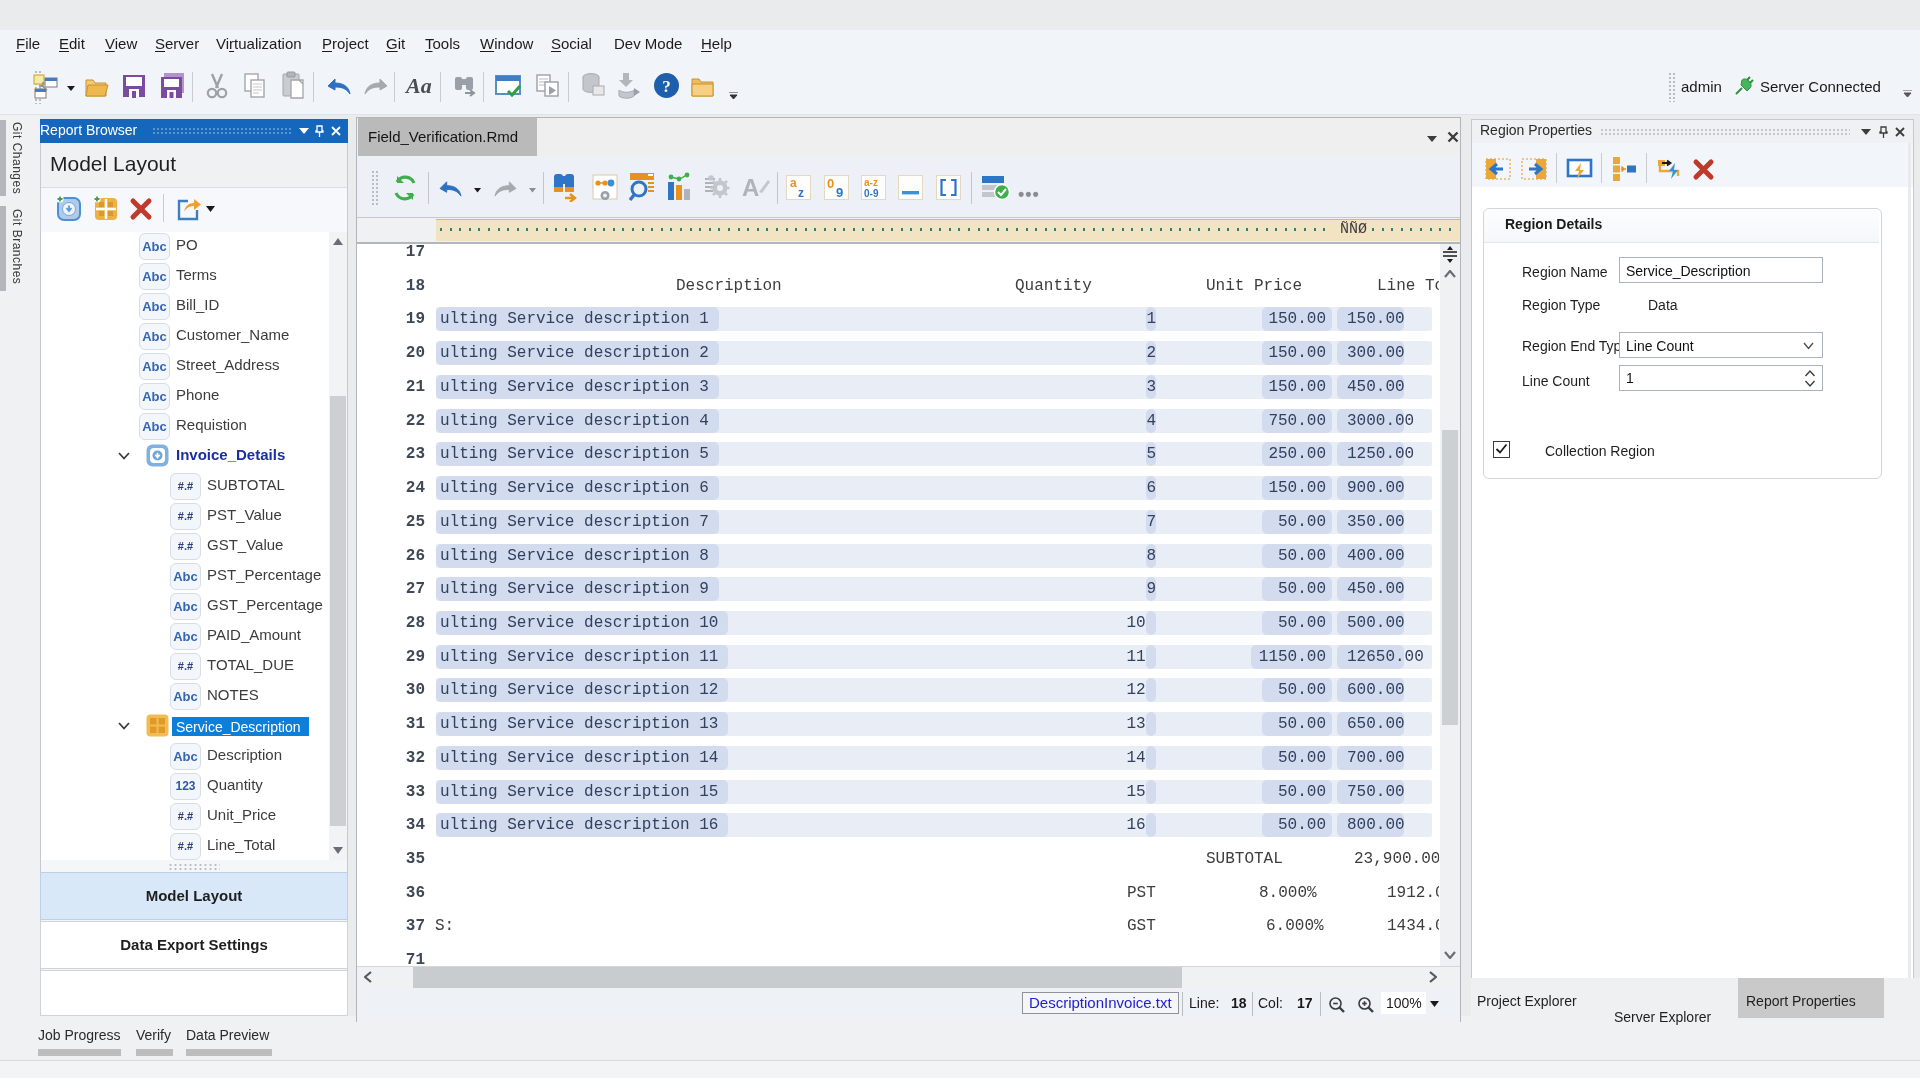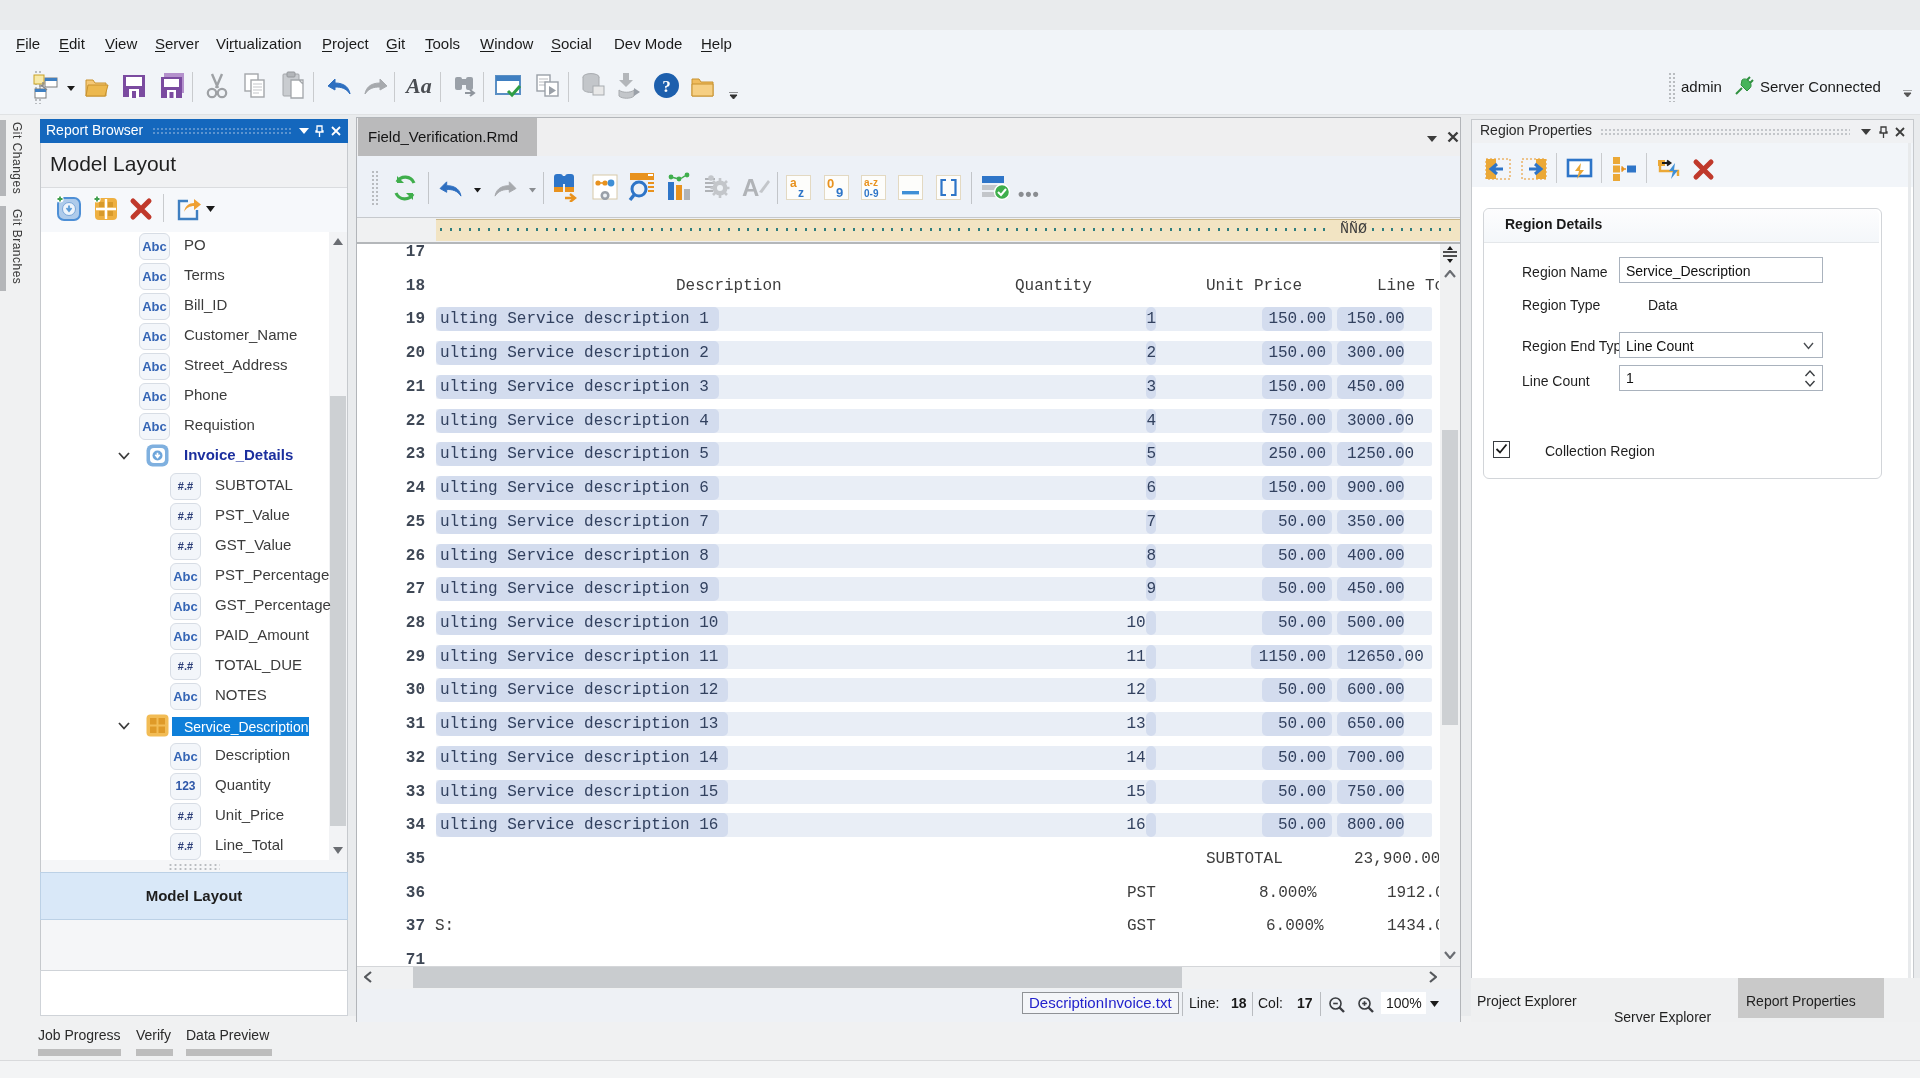--- a/index.html
+++ b/index.html
@@ -9,21 +9,21 @@
 .menubar .mi{position:absolute;top:0;height:28px;line-height:28px;font-size:15px;color:#1b1b1b;}
 .toolbar{left:0;top:58px;width:1920px;height:57px;background:#f1f4f8;border-bottom:1px solid #e0e2e4;box-sizing:border-box;}
 .tsep{position:absolute;top:72px;width:1px;height:30px;background:#c9cbce;}
 .grip{position:absolute;width:7px;background-image:radial-gradient(circle,#b9bcc0 1px,transparent 1.2px);background-size:4px 4px;}
 u{text-decoration-thickness:1px;text-underline-offset:2px;}
 .lt-row{position:absolute;left:42px;height:30px;width:284px;}
 .badge{position:absolute;top:2px;width:29px;height:25px;border:1px solid #d7dde5;border-radius:6px;background:#f3f6fa;text-align:center;font-weight:bold;color:#3565b5;}
 .badge.abc{font-size:13px;line-height:25px;}
 .badge.num{font-size:11px;line-height:25px;color:#2c3e78;}
 .badge.d123{font-size:12px;line-height:25px;color:#2e57a8;}
-.lt-label{position:absolute;top:5px;font-size:15px;color:#3c3c3c;white-space:pre;margin-left:8px;}
+.lt-label{position:absolute;top:5px;font-size:15px;color:#3c3c3c;white-space:pre;}
 .chev{position:absolute;width:12px;height:12px;}
 .ed-row{position:absolute;left:0;width:1083px;height:34px;font-family:"Liberation Mono",monospace;font-size:16px;}
 .ed-num{position:absolute;left:0;top:0;width:68px;text-align:right;color:#3f4856;line-height:24px;font-weight:bold;}
 .ed-band{position:absolute;left:79px;top:0;width:996px;height:24px;background:#e9eef6;border-radius:2px;}
 .ed-hl{position:absolute;top:0;height:24px;background:#d3dcee;border-radius:5px;}
 .ed-t{position:absolute;top:0;line-height:24px;white-space:pre;color:#32415f;}
 .ed-th{position:absolute;top:0;line-height:24px;white-space:pre;color:#3d3d3d;}
 .rp-label{position:absolute;font-size:14px;color:#1f1f1f;margin-left:28px;}
 .inp{position:absolute;left:1619px;width:204px;height:26px;border:1px solid #a9b2bd;background:#fff;box-sizing:border-box;font-size:13px;color:#111;}
 .btn3{position:absolute;left:40px;width:308px;height:48px;box-sizing:border-box;border:1px solid #cfd3d8;text-align:center;font-weight:bold;font-size:15px;color:#1e1e1e;line-height:46px;background:#fff;}
@@ -161,21 +161,21 @@
     <svg class="ab" style="left:1903px;top:90px" width="9" height="8" viewBox="0 0 9 8">
       <path d="M0 0 h9 M1 3 L8 3 L4.5 7 Z" stroke="#555" fill="#555" stroke-width="1"></path>
     </svg>
     <div class="ab" style="left:0;top:115px;width:40px;height:945px;background:#f0f1f2;"></div>
     <div class="ab" style="left:0;top:120px;width:6px;height:76px;background:#b4b6b9;"></div>
     <div class="ab" style="left:10px;top:122px;width:20px;font-size:12px;color:#3a3a3a;writing-mode:vertical-lr;letter-spacing:0.5px;">Git Changes</div>
     <div class="ab" style="left:0;top:206px;width:6px;height:85px;background:#b4b6b9;"></div>
     <div class="ab" style="left:10px;top:209px;width:20px;font-size:12px;color:#3a3a3a;writing-mode:vertical-lr;letter-spacing:0.5px;">Git Branches</div>
     <div class="ab" style="left:40px;top:119px;width:308px;height:897px;background:#f5f6f8;border:1px solid #c6c9cd;box-sizing:border-box;"></div>
     <div class="ab" style="left:40px;top:119px;width:308px;height:24px;background:#1467bd;"></div>
-    <div class="ab" style="left:46px;top:122px;font-size:14px;color:#fff;text-align:center;">Report Browser</div>
+    <div class="ab" style="left:40px;top:122px;font-size:14px;color:#fff;text-align:center;">Report Browser</div>
     <div class="ab" style="left:152px;top:127px;width:140px;height:9px;background-image:radial-gradient(circle,#5b93cf 1px,transparent 1.1px);background-size:4px 4px;"></div>
     <svg class="ab" style="left:299px;top:128px" width="10" height="7" viewBox="0 0 10 7">
       <path d="M0 0 L10 0 L5 6 Z" fill="#fff"></path>
     </svg>
     <svg class="ab" style="left:315px;top:125px" width="9" height="13" viewBox="0 0 9 13">
       <path d="M2 1 h5 v5 h1 v1 H1 v-1 h1 Z M4.5 7 v5" stroke="#fff" stroke-width="1.3" fill="none"></path>
     </svg>
     <svg class="ab" style="left:331px;top:126px" width="10" height="10" viewBox="0 0 10 10">
       <path d="M1 1 L9 9 M9 1 L1 9" stroke="#fff" stroke-width="1.8"></path>
     </svg>
@@ -316,20 +316,21 @@
     <div class="lt-row" style="top:801px">
       <div class="badge num" style="left:128px">#.#</div>
       <div class="lt-label" style="left:165px">Unit_Price</div>
     </div>
     <div class="lt-row" style="top:831px">
       <div class="badge num" style="left:128px">#.#</div>
       <div class="lt-label" style="left:165px">Line_Total</div>
     </div>
     <div class="ab" style="left:168px;top:863px;width:52px;height:8px;background-image:radial-gradient(circle,#b9bcc0 1px,transparent 1.2px);background-size:5px 4px;"></div>
     <div class="btn3" style="top:872px;background:#d9e8f8;border-color:#bcd1e6;">Model Layout</div>
+    <div class="btn3" style="top:921px;">Data Export Settings</div>
     <div class="btn3" style="top:970px;height:46px;"></div>
     <div class="btab" style="left:38px;">Job Progress</div>
     <div class="bbar" style="left:38px;width:83px;"></div>
     <div class="btab" style="left:136px;">Verify</div>
     <div class="bbar" style="left:136px;width:37px;"></div>
     <div class="btab" style="left:186px;">Data Preview</div>
     <div class="bbar" style="left:186px;width:86px;"></div>
     <div class="ab" style="left:356px;top:117px;width:1105px;height:905px;background:#fff;border:1px solid #b2b5b9;box-sizing:border-box;"></div>
     <div class="ab" style="left:357px;top:118px;width:1103px;height:38px;background:#efeff0;"></div>
     <div class="ab" style="left:358px;top:118px;width:179px;height:38px;background:#bababb;"></div>

